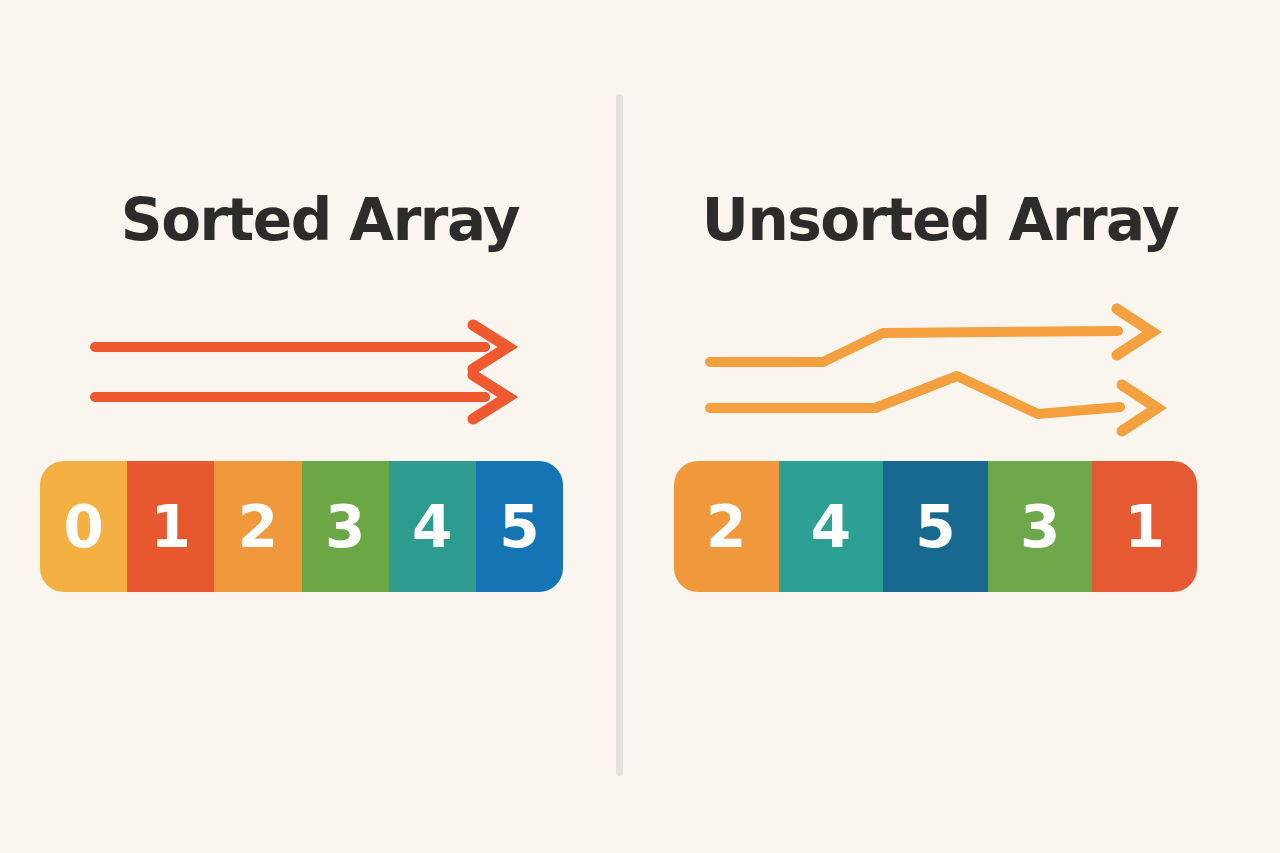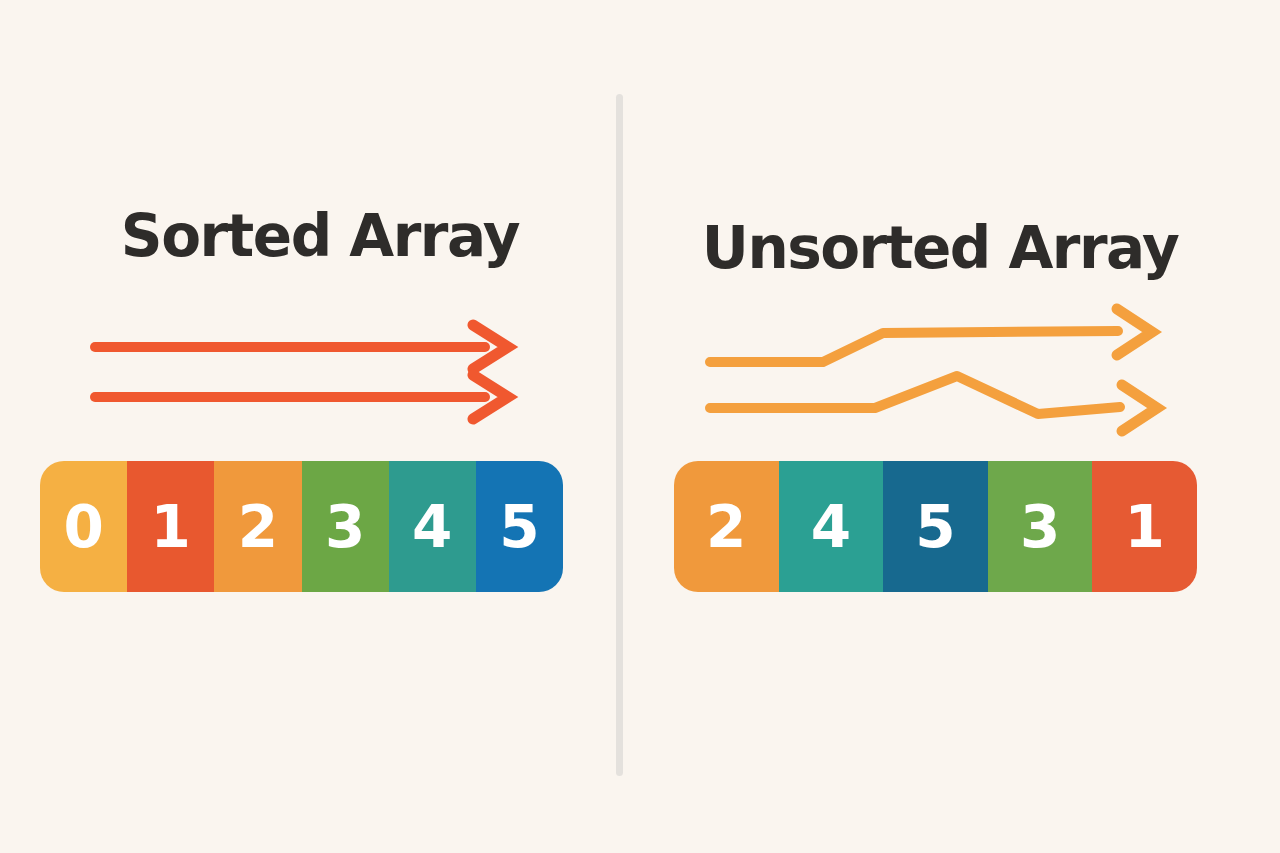--- a/index.html
+++ b/index.html
@@ -5,21 +5,21 @@
   html, body { margin: 0; padding: 0; }
   .canvas {
     position: relative;
     width: 1280px;
     height: 853px;
     overflow: hidden;
     font-family: "DejaVu Sans", "Liberation Sans", sans-serif;
   }
   .panel-title {
     position: absolute;
-    top: 202px;
+    top: 186px;
     text-align: center;
     font-size: 58px;
     font-weight: 700;
     letter-spacing: -1.5px;
     white-space: nowrap;
   }
   .title-left  { left: 55px;  width: 530px; }
   .title-right { left: 660px; width: 560px; }
   .divider {
     position: absolute;
@@ -90,21 +90,21 @@
       <div class="cell" style="background: rgb(46, 155, 143);">
         <span style="color: rgb(255, 255, 255);">4</span>
       </div>
       <div class="cell" style="background: rgb(20, 116, 180);">
         <span style="color: rgb(255, 255, 255);">5</span>
       </div>
     </div>
 
   <div class="divider" style="background: rgb(228, 225, 221);"></div>
 
-  <div class="panel-title title-right" style="color: rgb(46, 44, 42); margin-top: 12px;">Unsorted Array</div>
+  <div class="panel-title title-right" style="color: rgb(46, 44, 42);">Unsorted Array</div>
 
   <svg class="arrows-svg arrows-right" width="480" height="145" viewBox="0 0 480 145">
     <g fill="none" stroke-width="10" stroke="#F4A03E">
       <path d="M20 67 L133 67 L193 38 L428 36" stroke-linecap="round" stroke-linejoin="round"></path>
       <path d="M427 14 L462 37 L427 60" stroke-width="11" stroke-linecap="round" stroke-linejoin="miter"></path>
     </g>
     <g fill="none" stroke-width="10" stroke="#F4A03E">
       <path d="M20 113 L185 113 L267 81 L348 119 L430 112" stroke-linecap="round" stroke-linejoin="round"></path>
       <path d="M432 90 L467 113 L432 136" stroke-width="11" stroke-linecap="round" stroke-linejoin="miter"></path>
     </g>

